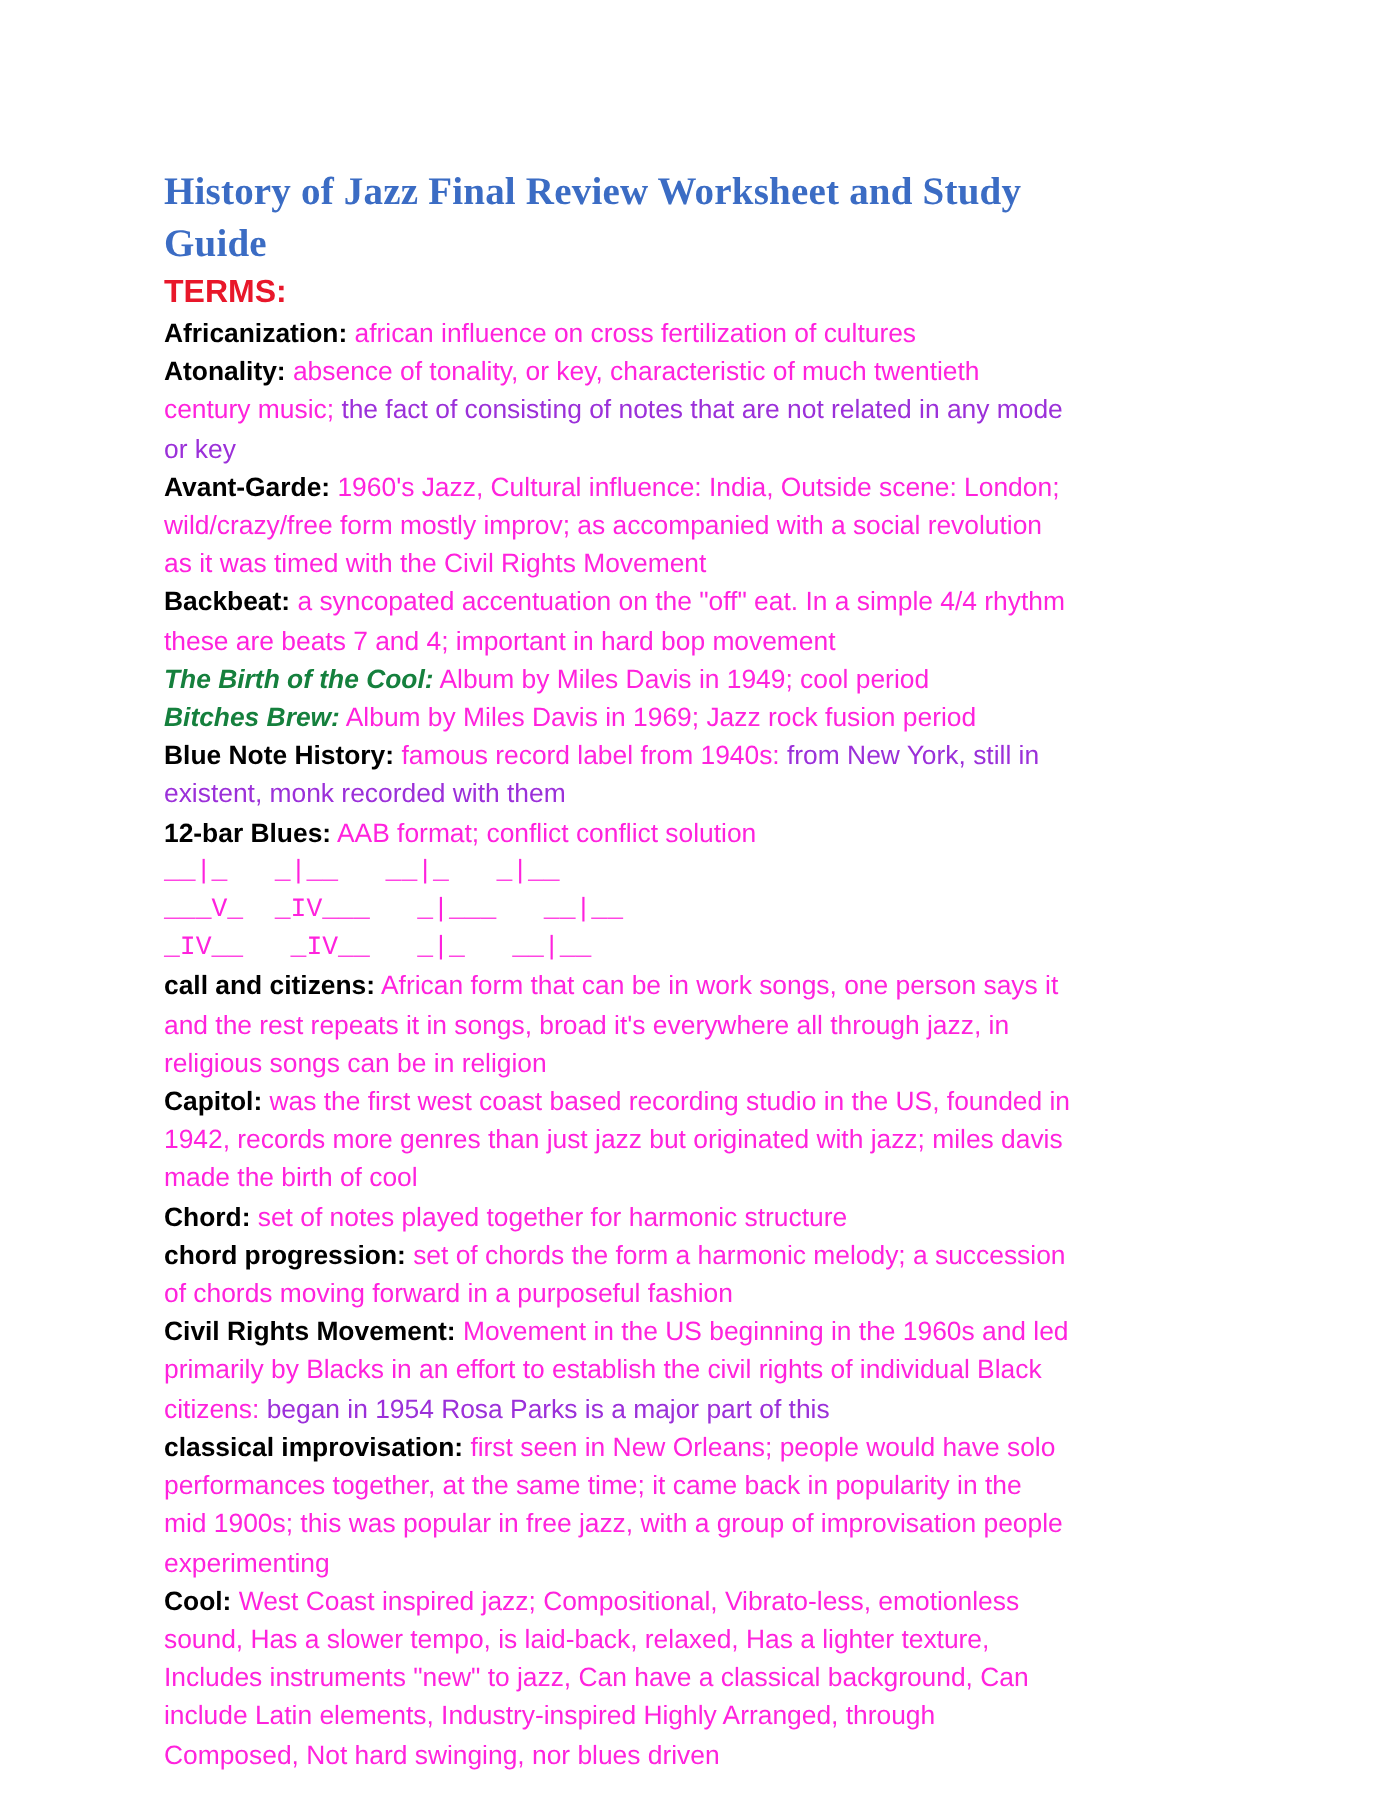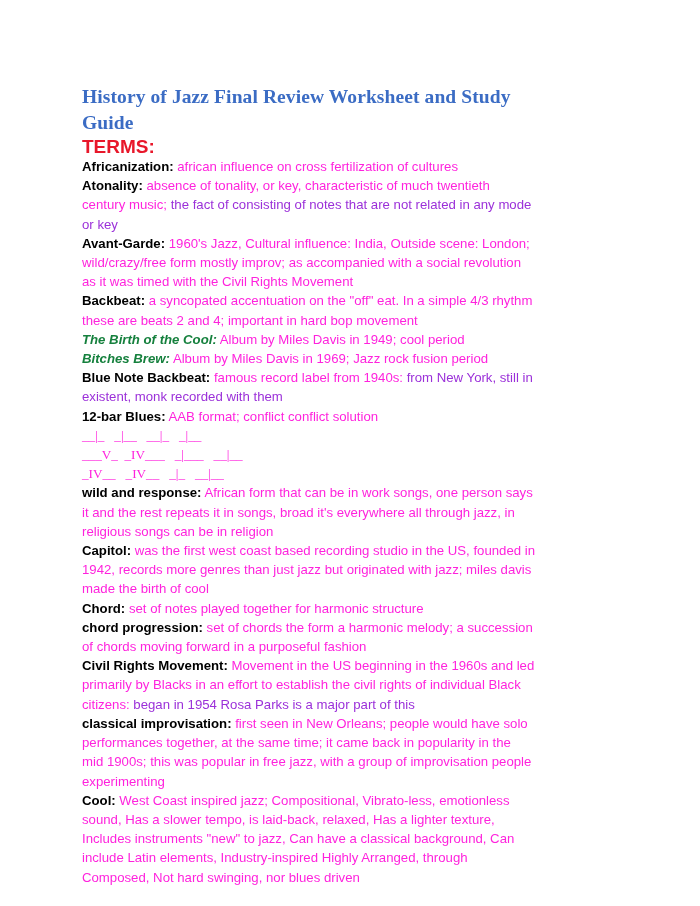--- a/index.html
+++ b/index.html
@@ -26,21 +26,21 @@
     font-weight: bold;
     font-size: 19.5px;
     line-height: 26px;
     color: #3b6cc4;
     margin: 0 0 1px 0;
     letter-spacing: 0.1px;
   }
   .terms-heading {
     font-family: "Liberation Sans", sans-serif;
     font-weight: bold;
-    font-size: 19px;
+    font-size: 16px;
     line-height: 19px;
     color: #e8172a;
     margin: 0 0 1px 0;
   }
   .terms-heading .colon {
     color: #e8172a;
   }
   .entry {
     font-family: "Liberation Sans", sans-serif;
     font-size: 13.2px;
@@ -59,21 +59,21 @@
     font-style: italic;
     color: #15803d;
   }
   .def {
     color: #ff22dd;
   }
   .def-violet {
     color: #9b30d9;
   }
   .chart-line {
-    font-family: Liberation Serif, serif;
+    font-family: Liberation Mono, monospace;
     font-size: 13.2px;
     line-height: 19.2px;
     color: #ff22dd;
     margin: 0;
     white-space: pre;
     letter-spacing: 0px;
   }
 </style>
 </head>
 <body>
@@ -81,35 +81,35 @@
 <div class="page">
 
   <h1 class="doc-title">History of Jazz Final Review Worksheet and Study Guide</h1>
 
   <div class="terms-heading"><span>TERMS</span><span class="colon">:</span></div>
 
   <div id="list-1">
       <p class="entry"><span class="term">Africanization</span><span class="term">:</span><span class="def"> african influence on cross fertilization of cultures</span></p>
       <p class="entry"><span class="term">Atonality:</span><span class="def"> absence of tonality, or key, characteristic of much twentieth century music; </span><span class="def-violet">the fact of consisting of notes that are not related in any mode or key</span></p>
       <p class="entry"><span class="term">Avant-Garde</span><span class="term">:</span><span class="def"> 1960's Jazz, Cultural influence: India, Outside scene: London; wild/crazy/free form mostly improv; as accompanied with a social revolution as it was timed with the Civil Rights Movement</span></p>
-      <p class="entry"><span class="term">Backbeat:</span><span class="def"> a syncopated accentuation on the "off" eat. In a simple 4/3 rhythm these are beats 2 and 4; important in hard bop movement</span></p>
+      <p class="entry"><span class="term">Backbeat:</span><span class="def"> a syncopated accentuation on the "off" eat. In a simple 4/4 rhythm these are beats 7 and 4; important in hard bop movement</span></p>
       <p class="entry"><span class="term-italic">The Birth of the Cool:</span><span class="def"> Album by Miles Davis in 1949; cool period</span></p>
       <p class="entry"><span class="term-italic">Bitches Brew:</span><span class="def"> Album by Miles Davis in 1969; Jazz rock fusion period</span></p>
-      <p class="entry"><span class="term">Blue Note Backbeat:</span><span class="def"> famous record label from 1940s: </span><span class="def-violet">from New York, still in existent, monk recorded with them</span></p>
+      <p class="entry"><span class="term">Blue Note History:</span><span class="def"> famous record label from 1940s: </span><span class="def-violet">from New York, still in existent, monk recorded with them</span></p>
       <p class="entry"><span class="term">12-bar Blues:</span><span class="def"> AAB format; conflict conflict solution</span></p>
     </div>
 
   <div id="blues-chart">
       <div class="chart-line">__|_   _|__   __|_   _|__</div>
       <div class="chart-line">___V_  _IV___   _|___   __|__</div>
       <div class="chart-line">_IV__   _IV__   _|_   __|__</div>
     </div>
 
   <div id="list-2">
-      <p class="entry"><span class="term">wild and response:</span><span class="def"> African form that can be in work songs, one person says it and the rest repeats it in songs, broad it's everywhere all through jazz, in religious songs can be in religion</span></p>
+      <p class="entry"><span class="term">call and citizens:</span><span class="def"> African form that can be in work songs, one person says it and the rest repeats it in songs, broad it's everywhere all through jazz, in religious songs can be in religion</span></p>
       <p class="entry"><span class="term">Capitol:</span><span class="def"> was the first west coast based recording studio in the US, founded in 1942, records more genres than just jazz but originated with jazz; miles davis made the birth of cool</span></p>
       <p class="entry"><span class="term">Chord:</span><span class="def"> set of notes played together for harmonic structure</span></p>
       <p class="entry"><span class="term">chord progression:</span><span class="def"> set of chords the form a harmonic melody; a succession of chords moving forward in a purposeful fashion</span></p>
       <p class="entry"><span class="term">Civil Rights Movement:</span><span class="def"> Movement in the US beginning in the 1960s and led primarily by Blacks in an effort to establish the civil rights of individual Black citizens: </span><span class="def-violet">began in 1954 Rosa Parks is a major part of this</span></p>
       <p class="entry"><span class="term">classical improvisation:</span><span class="def"> first seen in New Orleans; people would have solo performances together, at the same time; it came back in popularity in the mid 1900s; this was popular in free jazz, with a group of improvisation people experimenting</span></p>
       <p class="entry"><span class="term">Cool:</span><span class="def"> West Coast inspired jazz; Compositional, Vibrato-less, emotionless sound, Has a slower tempo, is laid-back, relaxed, Has a lighter texture, Includes instruments "new" to jazz, Can have a classical background, Can include Latin elements, Industry-inspired Highly Arranged, through Composed, Not hard swinging, nor blues driven</span></p>
     </div>
 
 </div>
 

